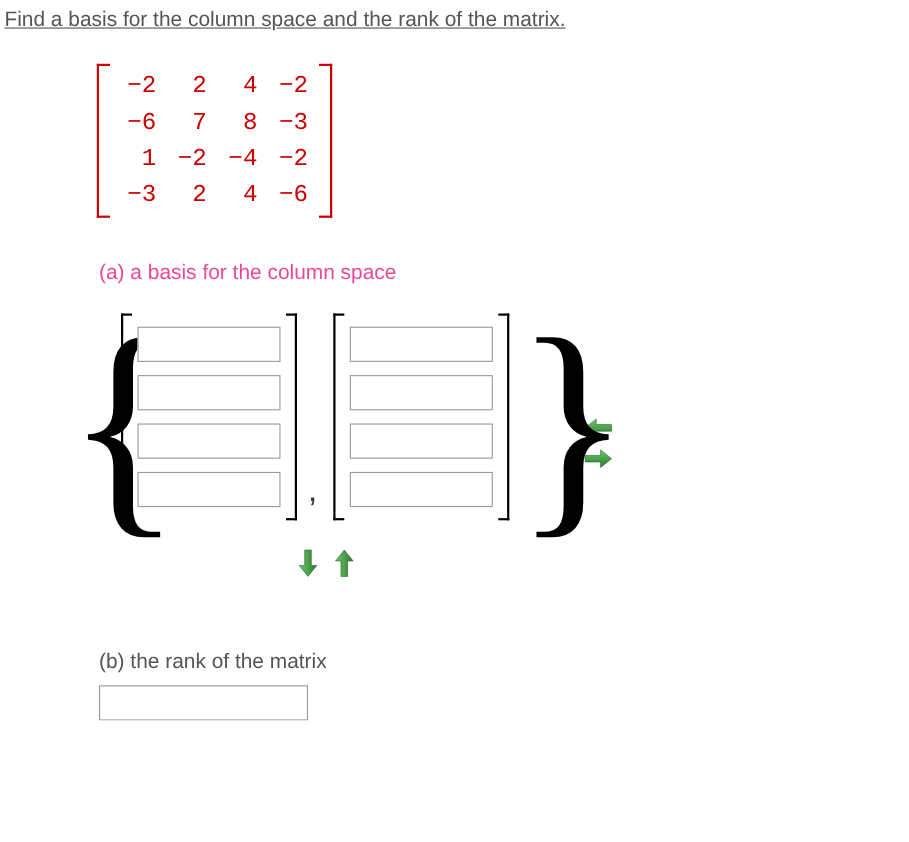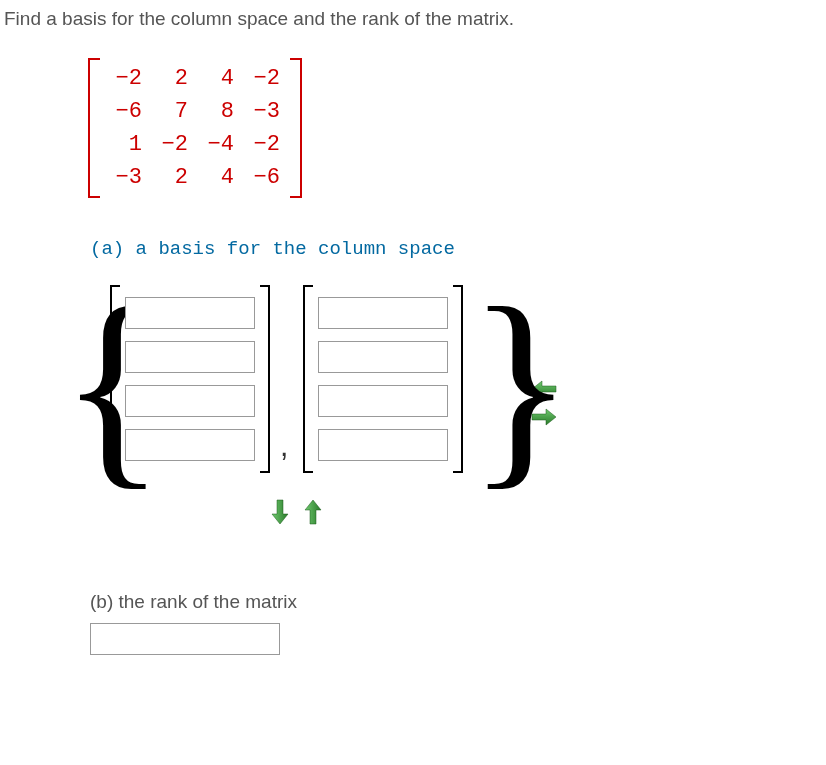--- a/index.html
+++ b/index.html
@@ -12,20 +12,21 @@
       font-size: 18px;
       color: #333;
       padding: 0;
       background: #fff;
       width: 826px;
     }
     .question-title {
       font-size: 19px;
       color: #555;
       padding: 8px 4px;
+      text-decoration: underline;
     }
     .matrix-display {
       margin: 20px 0 20px 100px;
       position: relative;
       display: inline-block;
     }
     .matrix-bracket-left, .matrix-bracket-right {
       position: absolute;
       top: 0;
       width: 12px;
@@ -52,23 +53,22 @@
       font-family: 'Courier New', monospace;
       font-size: 22px;
       color: #c00;
     }
     .matrix-content span {
       text-align: right;
       min-width: 32px;
     }
     .part-label {
       font-size: 19px;
-      color: #0369a1;
+      color: #ec4899;
       margin: 20px 0 15px 90px;
-      font-family: Liberation Mono, monospace;
     }
     .basis-container {
       margin-left: 110px;
       position: relative;
       display: inline-block;
     }
     .brace-left, .brace-right {
       position: absolute;
       top: 0;
       height: 100%;

